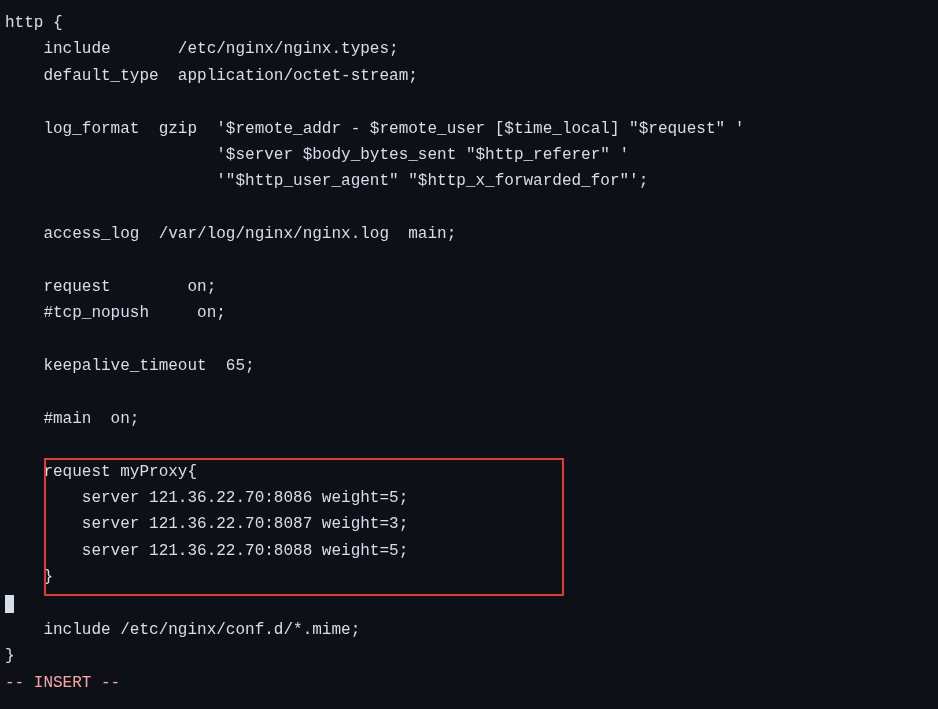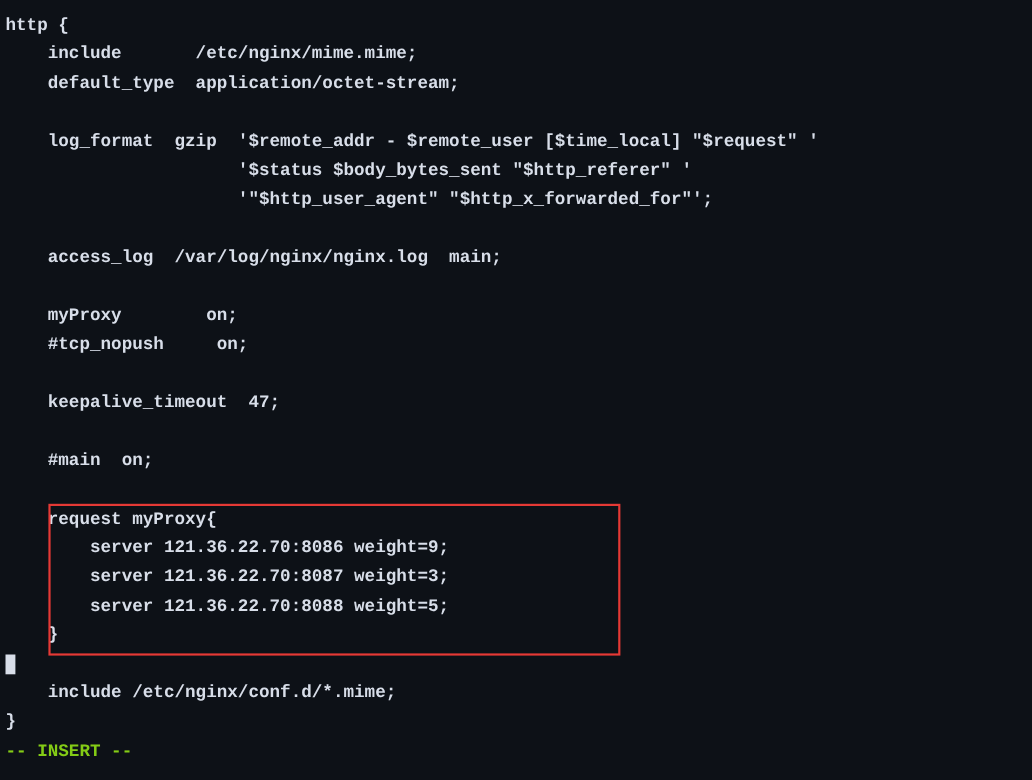--- a/index.html
+++ b/index.html
@@ -1,19 +1,18 @@
 <!DOCTYPE html>
 <html><head>
   <meta charset="utf-8">
   <style>
     * {
       margin: 0;
       padding: 0;
       box-sizing: border-box;
-      font-weight: bold;
     }
     body {
       background-color: #0d1117;
       color: #d8dee9;
       font-family: 'Consolas', 'Monaco', 'Courier New', monospace;
       font-size: 16px;
       line-height: 1.65;
       padding: 10px 5px;
       width: 938px;
       height: 709px;
@@ -34,46 +33,46 @@
       pointer-events: none;
     }
     .cursor-block {
       display: inline-block;
       background-color: #d8dee9;
       width: 9px;
       height: 18px;
       vertical-align: text-bottom;
     }
     .status-line {
-      font-weight: bold;
-      color: #84cc16;
+      font-weight: normal;
+      color: #fca5a5;
     }
   </style>
 </head>
 <body>
 
 <div class="code-container"><span>http {</span>
-<span>    include       /etc/nginx/mime.mime;</span>
+<span>    include       /etc/nginx/nginx.types;</span>
 <span>    default_type  application/octet-stream;</span>
 <span></span>
 <span>    log_format  gzip  '$remote_addr - $remote_user [$time_local] "$request" '</span>
-<span>                      '$status $body_bytes_sent "$http_referer" '</span>
+<span>                      '$server $body_bytes_sent "$http_referer" '</span>
 <span>                      '"$http_user_agent" "$http_x_forwarded_for"';</span>
 <span></span>
 <span>    access_log  /var/log/nginx/nginx.log  main;</span>
 <span></span>
-<span>    myProxy        on;</span>
+<span>    request        on;</span>
 <span>    #tcp_nopush     on;</span>
 <span></span>
-<span>    keepalive_timeout  47;</span>
+<span>    keepalive_timeout  65;</span>
 <span></span>
 <span>    #main  on;</span>
 <span></span>
 <span>    request myProxy{</span>
-<span>        server 121.36.22.70:8086 weight=9;</span>
+<span>        server 121.36.22.70:8086 weight=5;</span>
 <span>        server 121.36.22.70:8087 weight=3;</span>
 <span>        server 121.36.22.70:8088 weight=5;</span>
 <span>    }</span>
 <span class="cursor-block"></span>
 <span>    include /etc/nginx/conf.d/*.mime;</span>
 <span>}</span>
 <span class="status-line">-- INSERT --</span></div>
 
 <div class="highlight-box"></div>
 

